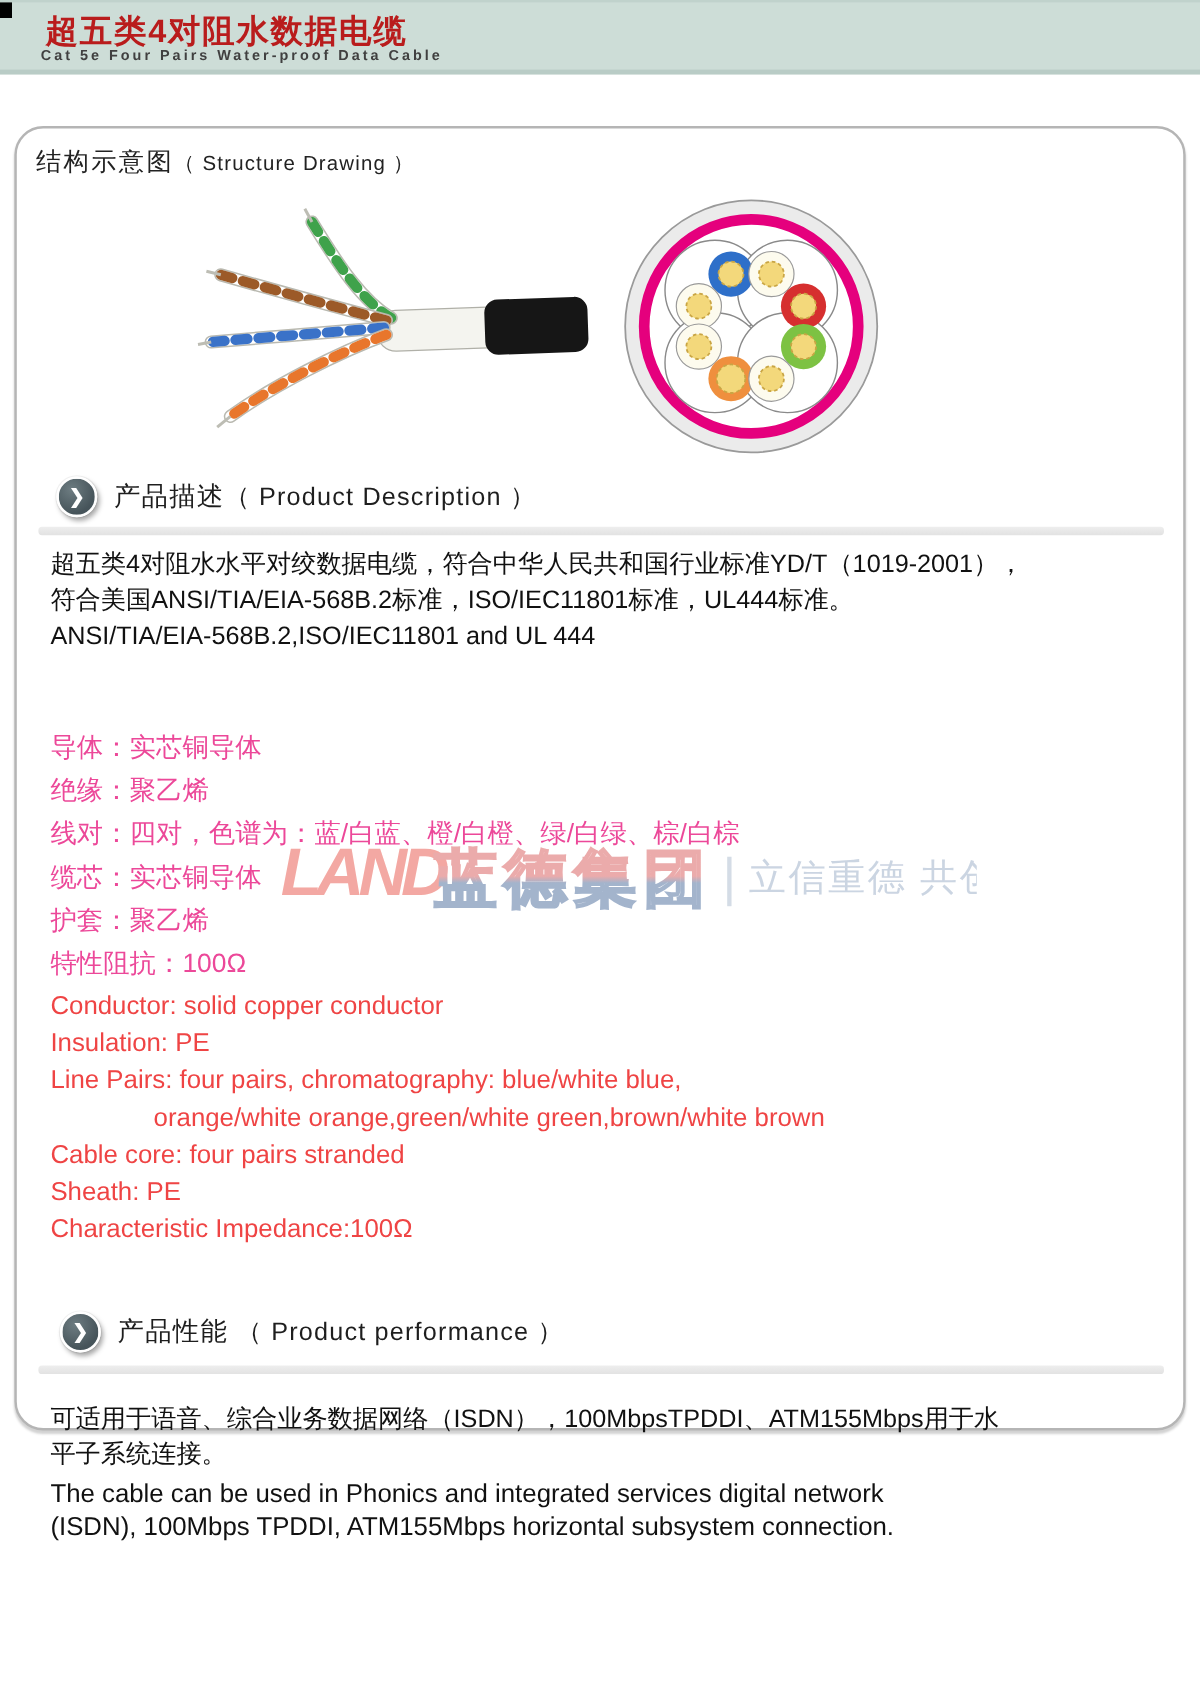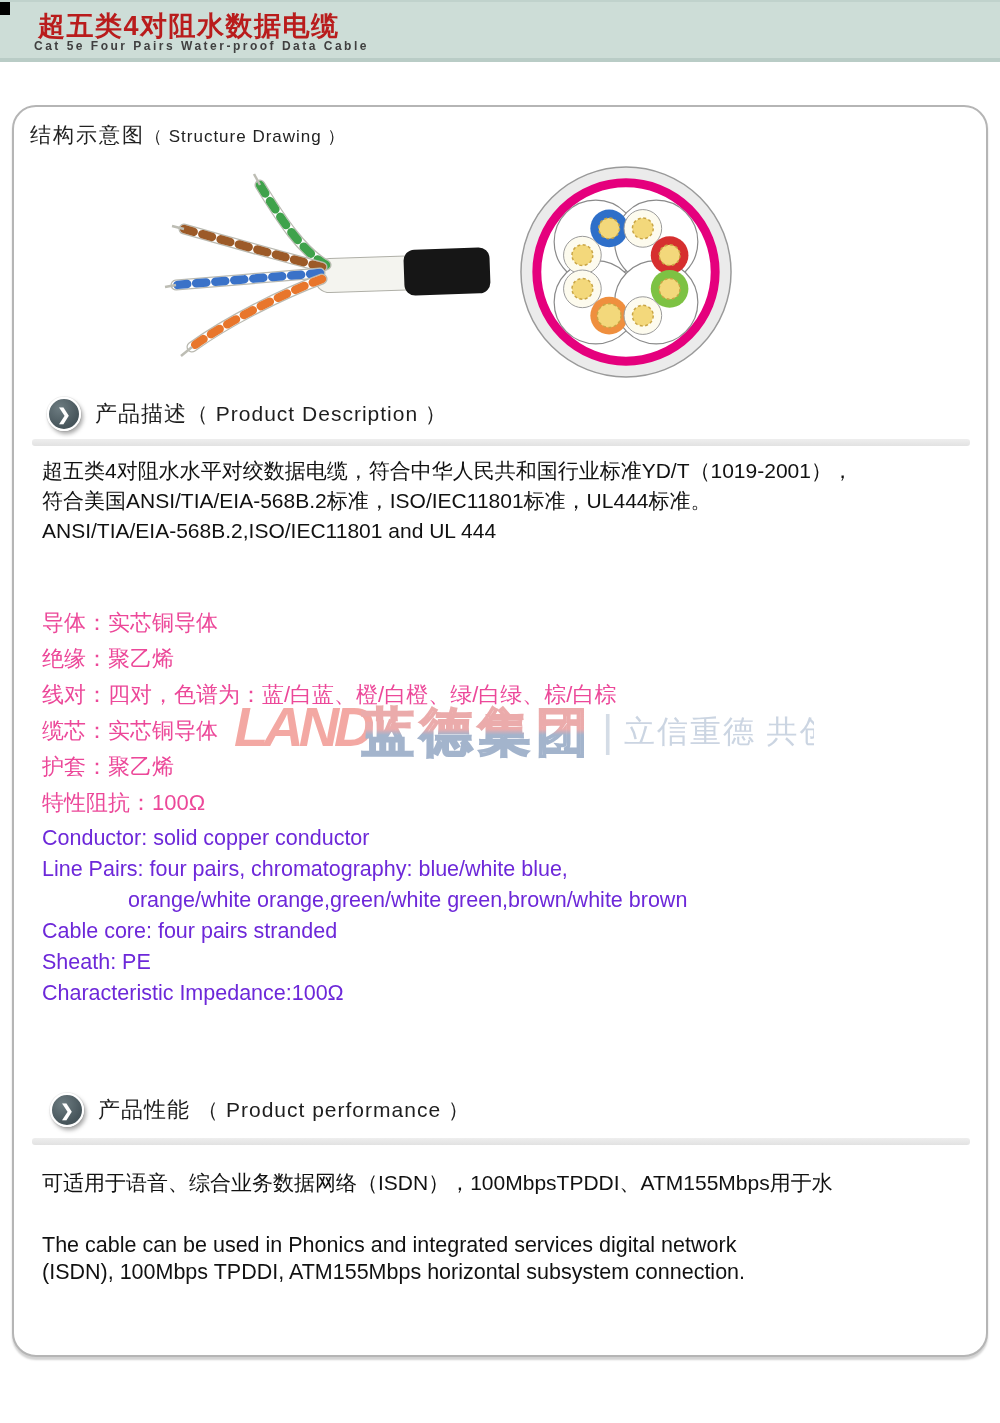--- a/index.html
+++ b/index.html
@@ -9,21 +9,21 @@
   
   .header-band { position:absolute; left:0; top:0; width:1000px; height:62px;
     background:#cdddd7; border-top:2px solid #c0d2cc; border-bottom:4px solid #b9ccc6; }
   .corner-mark { position:absolute; left:0; top:0; width:10px; height:13px; background:#000; }
   .title-zh { position:absolute; left:38px; top:6px; font-size:27px; font-weight:bold;
     letter-spacing:1.5px; color:#b91c1c; white-space:nowrap; }
   .title-en { position:absolute; left:34px; top:37px; font-size:12px; font-weight:bold;
     letter-spacing:2.5px; color:#404040; white-space:nowrap; }
 
   
-  .main-box { position:absolute; left:12px; top:105px; width:976px; height:1252px;
+  .main-box { position:absolute; left:12px; top:105px; width:976px; height:1087px;
     border:2px solid #b5b5b5; border-radius:24px; background:#fff;
     box-shadow:0 3px 2px rgba(0,0,0,0.18); }
 
   .struct-heading { position:absolute; left:16px; top:14px; white-space:nowrap; }
   .struct-heading .zh { font-size:21px; color:#222; letter-spacing:2px; }
   .struct-heading .paren { font-size:17px; color:#222; letter-spacing:1px; }
 
   .fig-cable { position:absolute; left:150px; top:62px; width:330px; height:212px; }
   .fig-cross { position:absolute; left:500px; top:56px; width:224px; height:218px; }
 
@@ -35,21 +35,21 @@
     box-shadow:2px 3px 4px rgba(0,0,0,0.35), 0 0 0 1px rgba(0,0,0,0.05); }
   .section-title { margin-left:14px; white-space:nowrap; font-size:22px; color:#1e1e1e; letter-spacing:1px; }
   .section-title .paren { font-size:21px; }
 
   .divider { position:absolute; left:18px; width:938px; height:7px;
     background:linear-gradient(#eee, #e2e2e2); border-radius:3px; }
 
   .textline { white-space:nowrap; }
   .desc-block { position:absolute; left:28px; top:349px; font-size:21px; line-height:30px; color:#111; z-index:1; }
   .specs-zh { position:absolute; left:28px; top:498px; font-size:22px; line-height:36px; color:#ec4899; z-index:1; }
-  .specs-en { position:absolute; left:28px; top:716px; font-size:21.5px; line-height:31px; color:#6d28d9; z-index:1; }
+  .specs-en { position:absolute; left:28px; top:716px; font-size:21.5px; line-height:31px; color:#ef4444; z-index:1; }
   .specs-en .indent { padding-left:86px; }
 
   .watermark { position:absolute; left:220px; top:583px; width:580px; height:76px; z-index:0; opacity:0.85; }
 
   .perf-zh { position:absolute; left:28px; top:1061px; font-size:21px; line-height:29px; color:#111; }
   .perf-en { position:absolute; left:28px; top:1125px; font-size:21.5px; line-height:27px; color:#111; }
 </style>
 </head>
 <body>
 
@@ -165,36 +165,38 @@
       </linearGradient>
     </defs>
     <text x="0" y="56" font-size="56" font-weight="bold" font-style="italic" letter-spacing="-5" fill="#f29a93">LAND</text>
     <text x="128" y="60" font-size="52" font-weight="bold" letter-spacing="6" fill="#ffffff" fill-opacity="0.05" stroke="url(#wmgrad)" stroke-width="2">蓝德集团</text>
     <text x="368" y="56" font-size="44" fill="#cdd6e2">|</text>
     <text x="390" y="52" font-size="31" fill="#c3cedd" letter-spacing="2">立信重德 共创共赢</text>
   </svg>
 
   <div class="specs-en">
     <div class="textline">Conductor: solid copper conductor</div>
+    <div class="textline">Insulation: PE</div>
     <div class="textline">Line Pairs: four pairs, chromatography: blue/white blue,</div>
     <div class="textline indent">orange/white orange,green/white green,brown/white brown</div>
     <div class="textline">Cable core: four pairs stranded</div>
     <div class="textline">Sheath: PE</div>
     <div class="textline">Characteristic Impedance:100Ω</div>
   </div>
 
   <div class="section-head" style="left:36px; top:986px;">
     <div class="badge">❯</div>
     <div class="section-title">
       <span>产品性能</span>&nbsp;<span class="paren">（ Product performance ）</span>
     </div>
   </div>
   <div class="divider" style="top:1031px;"></div>
 
   <div class="perf-zh">
     <div class="textline">可适用于语音、综合业务数据网络（ISDN），100MbpsTPDDI、ATM155Mbps用于水</div>
+    <div class="textline">平子系统连接。</div>
   </div>
   <div class="perf-en">
     <div class="textline">The cable can be used in Phonics and integrated services digital network</div>
     <div class="textline">(ISDN), 100Mbps TPDDI, ATM155Mbps horizontal subsystem connection.</div>
   </div>
 
 </div>
 
 </body></html>

